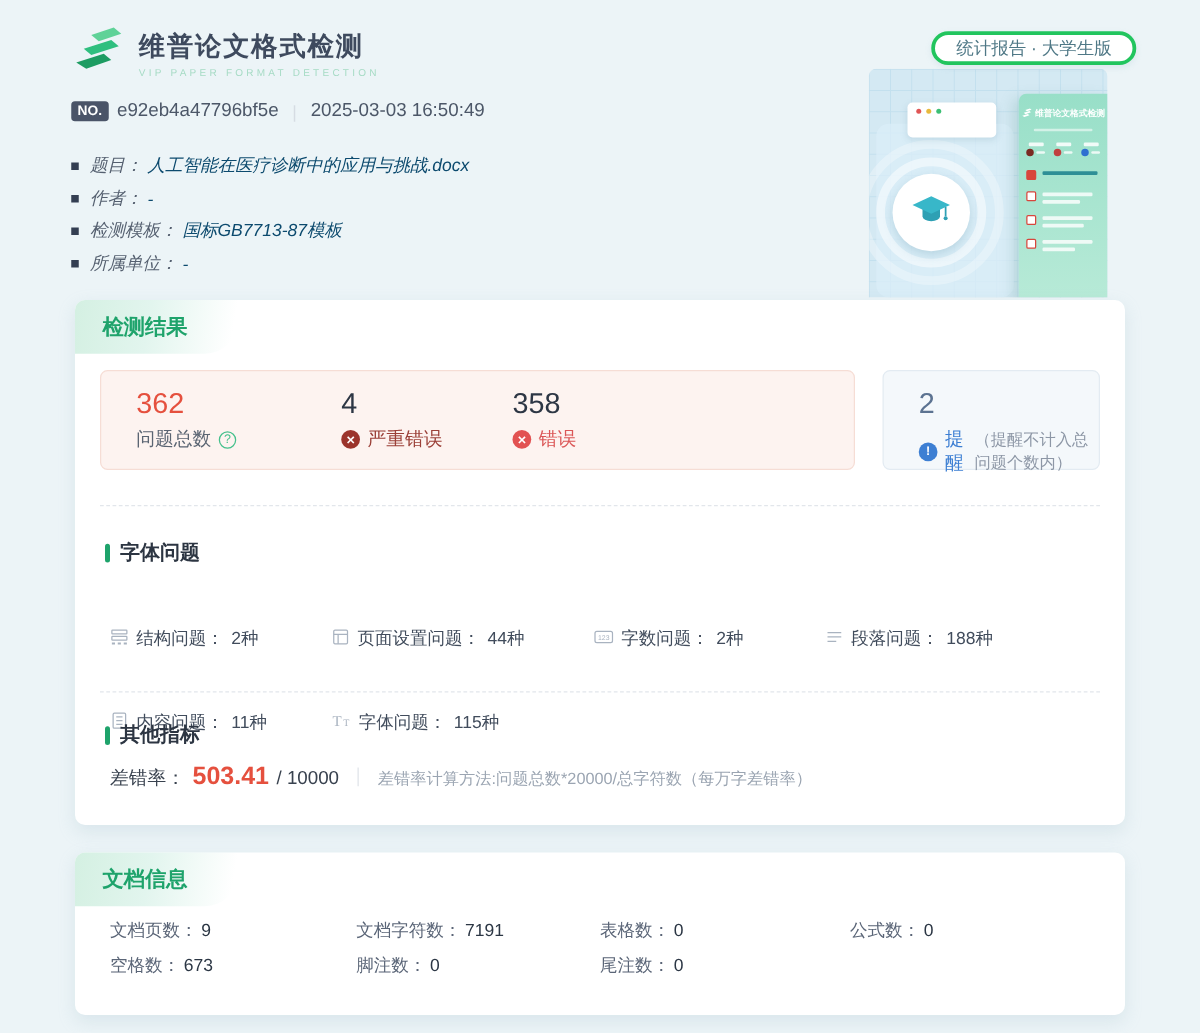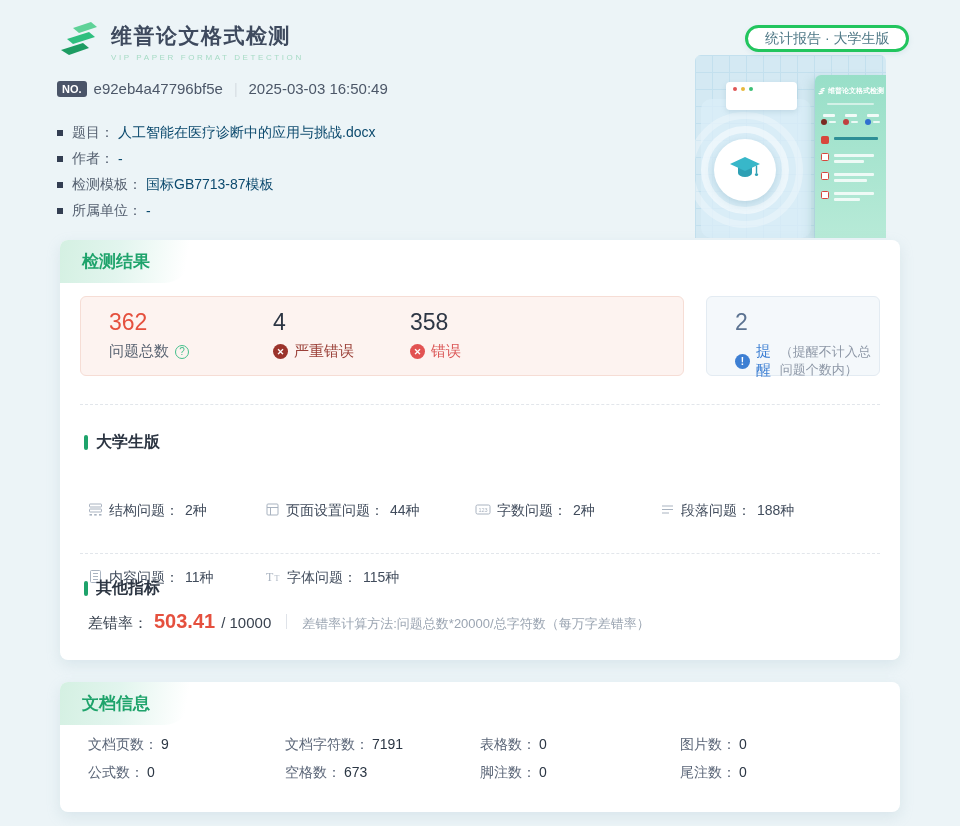--- a/index.html
+++ b/index.html
@@ -25,21 +25,21 @@
     display:flex; align-items:center; font-size:14px; color:#4f7886;
     box-shadow:0 2px 5px rgba(140,180,195,.18); cursor:pointer; z-index:6;
   }
 
   .no-row { left:57px; top:80px; display:flex; align-items:center; font-size:15px; color:#4c5768; }
   .no-badge { background:#4a5468; color:#fff; font-size:11px; font-weight:bold;
     padding:2px 5px; border-radius:3px; margin-right:7px; }
   .no-divider { color:#d6dce3; margin:0 11px; font-size:14px; }
 
   .meta { left:57px; top:120px; }
-  .meta-row { display:flex; align-items:center; height:26px; font-size:14px; }
+  .meta-row { display:flex; align-items:center; height:26px; font-size:14px;font-style:italic; }
   .meta-bullet { width:6px; height:6px; background:#333e52; margin-right:9px; flex:none; }
   .meta-label { color:#556070; }
   .meta-value { color:#0c4a6e; margin-left:4px; }
 
   
   .illus { left:695px; top:55px; width:191px; height:183px; overflow:hidden;
     border-radius:6px 6px 0 0; background:#d4e9f3;
     background-image:linear-gradient(#c3e0ee 1px, transparent 1px),
                      linear-gradient(90deg,#c3e0ee 1px, transparent 1px);
     background-size:17px 17px; z-index:1; }
@@ -302,21 +302,21 @@
         <span style="color:#3d7fd3">提醒</span>
         <span style="color:#8d97a6; font-size:13px;">（提醒不计入总问题个数内）</span>
       </div>
     </div>
   </div>
 
   <div class="dashed-divider" style="top:164px"></div>
 
   <div class="section-title" style="top:192px">
     <span class="green-bar"></span>
-    <span>大学生版</span>
+    <span>字体问题</span>
   </div>
 
   <div class="issue-grid">
     <div class="issue-item">
       <span><svg width="15" height="15" viewBox="0 0 15 15">
             <g stroke="#a9b3c0" fill="none">
               <rect x="1.5" y="2" width="12" height="3" rx="0.5"></rect>
               <rect x="1.5" y="7" width="12" height="3" rx="0.5"></rect>
             </g>
             <g fill="#a9b3c0">
@@ -389,19 +389,18 @@
     <span class="rate-note">差错率计算方法:问题总数*20000/总字符数（每万字差错率）</span>
   </div>
 </div>
 
 <div class="abs card card-doc">
   <div class="card-tab">文档信息</div>
   <div class="doc-grid">
     <div><span class="doc-label">文档页数：</span><span class="doc-value">9</span></div>
     <div><span class="doc-label">文档字符数：</span><span class="doc-value">7191</span></div>
     <div><span class="doc-label">表格数：</span><span class="doc-value">0</span></div>
-    <div><span class="doc-label">图片数：</span><span class="doc-value">0</span></div>
     <div><span class="doc-label">公式数：</span><span class="doc-value">0</span></div>
     <div><span class="doc-label">空格数：</span><span class="doc-value">673</span></div>
     <div><span class="doc-label">脚注数：</span><span class="doc-value">0</span></div>
     <div><span class="doc-label">尾注数：</span><span class="doc-value">0</span></div>
   </div>
 </div>
 
 </body></html>

